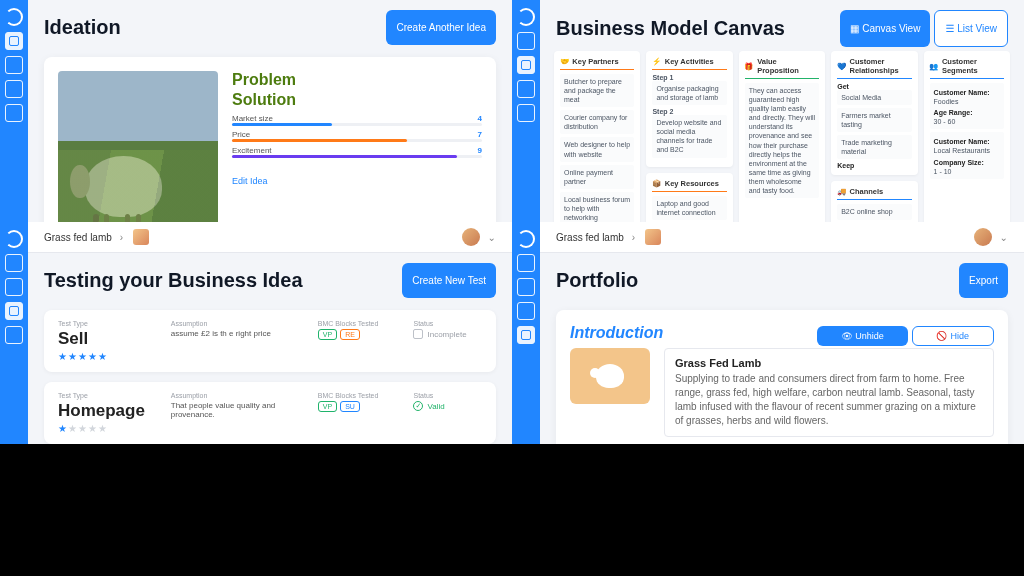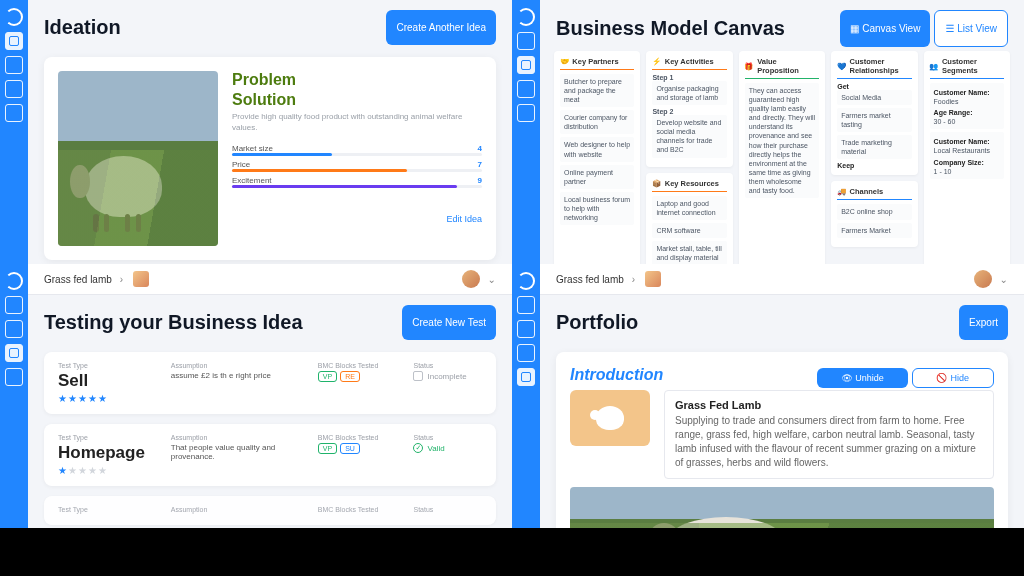--- a/index.html
+++ b/index.html
@@ -10,21 +10,21 @@
     --text:#1a1a1a;
     --muted:#9aa0a8;
     --border:#e6e8ee;
     --orange:#ff7a18;
     --purple:#6a3cf0;
     --green:#22b36a;
     --red:#ff5252;
   }
   *{box-sizing:border-box;font-family:Arial,Helvetica,sans-serif;}
   body{margin:0;background:#000;}
-  .grid{display:grid;grid-template-columns:1fr 1fr;grid-template-rows:1fr 1fr;width:1024px;height:528px;gap:0;background:#000;}
+  .grid{display:grid;grid-template-columns:1fr 1fr;grid-template-rows:1fr 1fr;width:1024px;height:444px;gap:0;background:#000;}
   .panel{background:var(--bg);position:relative;display:flex;overflow:hidden;}
   .rail{width:28px;background:var(--blue);display:flex;flex-direction:column;align-items:center;padding-top:8px;gap:6px;}
   .rail .logo{width:18px;height:18px;border:2px solid #fff;border-radius:50%;border-left-color:transparent;}
   .rail .ritem{width:18px;height:18px;border:1.5px solid #fff;border-radius:3px;opacity:.9;position:relative;}
   .rail .ritem.active{background:#fff;border-color:#fff;}
   .rail .ritem.active::after{content:"";position:absolute;inset:3px;border:1.5px solid var(--blue);border-radius:2px;}
   .main{flex:1;display:flex;flex-direction:column;min-width:0;}
   .hdr{display:flex;align-items:center;justify-content:space-between;padding:10px 16px 4px 16px;}
   .h1{font-size:20px;font-weight:800;color:#101826;}
   .btn{background:var(--blue);color:#fff;border:none;border-radius:6px;font-size:10px;padding:12px 10px;cursor:pointer;}
@@ -47,21 +47,21 @@
   
   .p1-card{background:var(--card);border-radius:8px;box-shadow:0 2px 8px rgba(0,0,0,.06);display:flex;padding:14px;gap:14px;position:relative;}
   .p1-img{width:160px;height:175px;border-radius:4px;overflow:hidden;flex-shrink:0;}
   .p1-right{flex:1;display:flex;flex-direction:column;min-width:0;}
   .p1-right h3{margin:0 0 2px 0;font-size:16px;font-weight:700;color:#4d7c0f;}
   .p1-right p{margin:0 0 8px 0;font-size:8px;color:var(--muted);line-height:1.4;}
   .mrow{display:flex;align-items:center;justify-content:space-between;font-size:8px;color:#555;margin-top:3px;}
   .mrow .val{color:var(--blue);font-weight:600;}
   .mbar{height:3px;background:#eef0f4;border-radius:2px;position:relative;margin-bottom:4px;}
   .mbar>span{position:absolute;left:0;top:0;bottom:0;border-radius:2px;}
-  .p1-foot{display:flex;justify-content:flex-end;margin-top:22px;}
+  .p1-foot{display:flex;margin-top:14px;}
   .link{color:var(--blue);font-size:9px;cursor:pointer;}
   
   .p2-btns{display:flex;gap:4px;}
   .bmc{display:grid;grid-template-columns:repeat(5,1fr);grid-template-rows:auto auto;gap:6px;font-size:7px;color:#4b5563;padding:0 14px;}
   .bblock{background:#fff;border-radius:4px;padding:6px;box-shadow:0 1px 3px rgba(0,0,0,.05);min-width:0;}
   .bhead{display:flex;align-items:center;gap:3px;font-weight:600;color:#333;font-size:7.5px;padding-bottom:3px;margin-bottom:4px;}
   .bhead::after{content:"";display:block;height:2px;flex:1;margin-left:4px;}
   .bhead.i{border-bottom:1px solid #eee;}
   .bitem{background:#fafbfc;border-radius:2px;padding:3px 4px;margin-bottom:3px;line-height:1.3;}
   .substack{display:flex;flex-direction:column;gap:6px;}
@@ -124,21 +124,20 @@
                 <div class="head"></div>
                 <div class="leg l1"></div>
                 <div class="leg l2"></div>
                 <div class="leg l3"></div>
                 <div class="leg l4"></div>
               </div>
           </div>
           <div class="p1-right">
             <h3>Problem</h3>
             <h3>Solution</h3>
-            <p>Provide high quality food product with outstanding animal welfare values.</p>
             <div id="p1-metrics">
                 <div class="mrow">
                   <span>Market size</span>
                   <span class="val">4</span>
                 </div>
     <div class="mbar">
                   <span style="width:40%;background:#2186ff;"></span>
                 </div>
                 <div class="mrow">
                   <span>Price</span>

